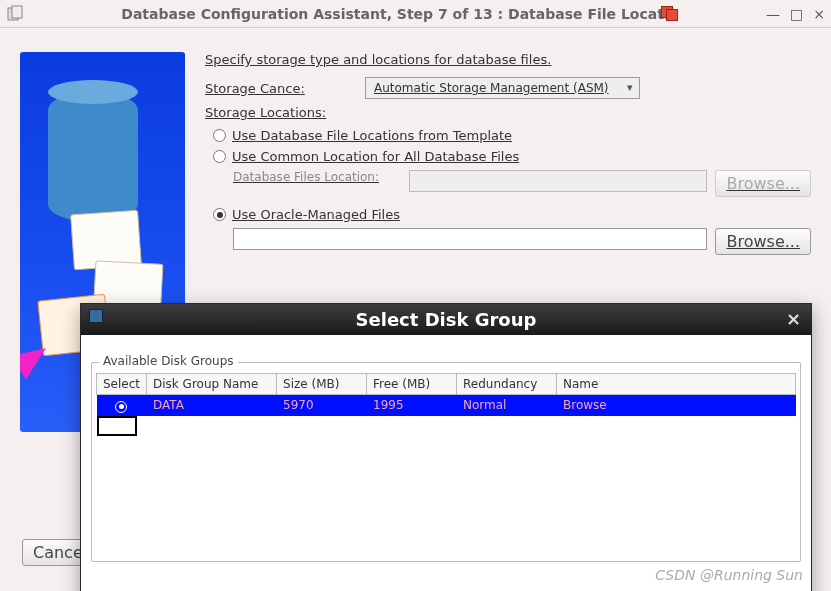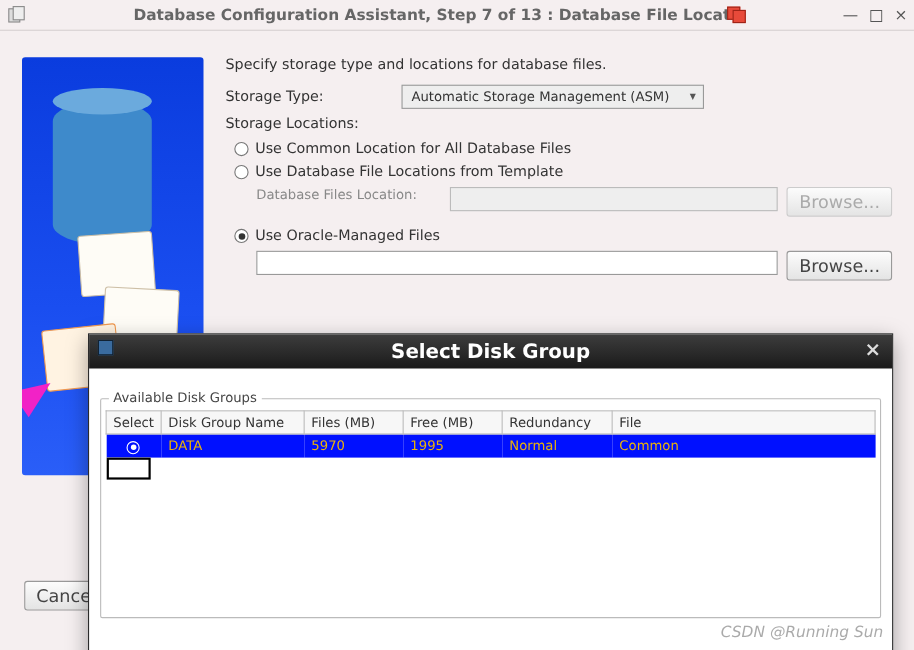--- a/index.html
+++ b/index.html
@@ -15,53 +15,53 @@
 .sidebar-img { width: 165px; flex-shrink: 0; }
 .sidebar-img .art { width: 165px; height: 380px; background: linear-gradient(180deg,#0a3cde 0%,#1a4ef0 60%,#2a5ef8 100%); border-radius: 3px; position: relative; overflow: hidden; }
 .art .cyl { position: absolute; left: 28px; top: 40px; width: 90px; height: 130px; background: #3e8acb; border-radius: 45px/18px; }
 .art .cyl::before { content:""; position:absolute; top:-12px; left:0; right:0; height:24px; background:#6baadd; border-radius:50%; }
 .art .doc { position:absolute; width:68px; height:56px; background:#fefcf6; border:1px solid #cdbfa6; border-radius:3px; }
 .art .doc.d1 { left:52px; top:160px; transform:rotate(-4deg); }
 .art .doc.d2 { left:74px; top:210px; transform:rotate(3deg); }
 .art .doc.d3 { left:20px; top:245px; transform:rotate(-6deg); border-color:#f0984f; background:#fff3e2; }
 .art .arrow { position:absolute; left:-5px; bottom:60px; width:0; height:0; border-left:34px solid #f122c6; border-top:14px solid transparent; border-bottom:14px solid transparent; transform:rotate(-35deg); }
 
-.form { flex:1; color:#333; font-size:13px; }
+.form { flex:1; color:#333; font-size:13px;text-decoration:underline; }
 .instr { margin-bottom:10px; }
 .row { display:flex; align-items:center; margin-bottom:6px; }
 .row .lbl { width:160px; }
 .select { border:1px solid #999; background:#eee; padding:3px 30px 3px 8px; position:relative; font-size:12px; min-width:260px; }
 .select::after { content:"▾"; position:absolute; right:6px; top:3px; color:#555; font-size:11px; }
 .section-lbl { margin:6px 0 8px 0; }
 .radio-row { display:flex; align-items:center; gap:6px; margin:6px 0 6px 8px; }
 .radio { width:13px; height:13px; border-radius:50%; border:1px solid #777; background:#fff; display:inline-flex; align-items:center; justify-content:center; }
 .radio.checked::after { content:""; width:6px; height:6px; border-radius:50%; background:#333; }
 .sub-row { display:flex; align-items:flex-start; gap:8px; margin:4px 0 10px 28px; }
 .sub-row .sublbl { width:168px; color:#888; font-size:12px; }
 .sub-row.enabled .sublbl { color:#333; }
 .txt { flex:1; border:1px solid #999; height:22px; background:#fff; padding:2px 6px; font-size:12px; }
 .txt.disabled { background:#eee; border-color:#bbb; }
 .btn { border:1px solid #999; background:linear-gradient(#fcfcfc,#e4e4e4); padding:3px 10px; font-size:16px; color:#444; border-radius:3px; cursor:pointer; }
 .btn.disabled { color:#aaa; border-color:#ccc; }
 
-.footer { position:absolute; left:22px; bottom:36px; display:flex; gap:10px; }
+.footer { position:absolute; left:22px; bottom:25px; display:flex; gap:10px; }
 
 
 .dialog { position:absolute; left:80px; top:303px; width:732px; background:#fff; border:1px solid #2b2b2b; box-shadow:0 6px 18px rgba(0,0,0,0.35); }
 .dlg-title { background:linear-gradient(#3d3d3d,#1a1a1a); color:#fff; font-weight:bold; font-size:18px; text-align:center; padding:5px 0; position:relative; }
 .dlg-title .dlg-icon { position:absolute; left:8px; top:5px; width:14px; height:14px; background:#3a6b9e; border:1px solid #123; }
 .dlg-title .dlg-close { position:absolute; right:10px; top:4px; color:#ddd; font-weight:bold; cursor:pointer; }
 .dlg-body { padding:8px 10px 120px 10px; }
 .fieldset-lbl { color:#444; font-size:12px; background:#fff; position:relative; top:7px; left:8px; padding:0 4px; display:inline-block; }
 .fieldset { border:1px solid #bbb; border-radius:2px; padding:10px 4px 4px 4px; min-height:200px; }
 
 .tbl { width:100%; border-collapse:collapse; font-size:12px; }
 .tbl th { text-align:left; font-weight:normal; color:#333; border:1px solid #bbb; background:#f7f7f7; padding:3px 6px;margin-left:26px; }
 .tbl td { padding:3px 6px; border-right:1px solid transparent; }
-.tbl tr.sel td { background:#0010ff; color:#eab308; }
+.tbl tr.sel td { background:#0010ff; color:#fca5a5; }
 .sel-radio { width:12px; height:12px; border-radius:50%; border:1px solid #fff; display:inline-flex; align-items:center; justify-content:center; }
 .sel-radio::after { content:""; width:5px; height:5px; border-radius:50%; background:#fff; }
 .empty-cell { width:40px; height:20px; border:2px solid #000; background:#fff; margin-top:0; }
 
 .watermark { position:absolute; right:28px; bottom:8px; color:rgba(100,100,100,0.55); font-size:14px; font-style:italic; }
 
 .overlap-icon { position:absolute; right:150px; top:6px; width:20px; height:16px; }
 .overlap-icon .sq { position:absolute; width:12px; height:12px; background:#e84a3a; border:1px solid #9e2417; }
 .overlap-icon .sq.a { left:0; top:0; }
 .overlap-icon .sq.b { left:5px; top:3px; }
@@ -96,36 +96,36 @@
       <div class="doc d2"></div>
       <div class="doc d3"></div>
       <div class="arrow"></div>
     </div>
   </div>
 
   <div class="form">
     <div class="instr">Specify storage type and locations for database files.</div>
 
     <div class="row">
-      <div class="lbl">Storage Type:</div>
+      <div class="lbl">Storage Cance:</div>
       <div class="select">
         <span>Automatic Storage Management (ASM)</span>
       </div>
     </div>
 
     <div class="section-lbl">Storage Locations:</div>
 
     <div class="radio-row">
       <span class="radio"></span>
-      <span>Use Common Location for All Database Files</span>
+      <span>Use Database File Locations from Template</span>
     </div>
 
     <div class="radio-row">
       <span class="radio"></span>
-      <span>Use Database File Locations from Template</span>
+      <span>Use Common Location for All Database Files</span>
     </div>
     <div class="sub-row">
       <div class="sublbl">Database Files Location:</div>
       <input class="txt disabled" disabled="" value="" style="">
       <button class="btn disabled">Browse...</button>
     </div>
 
     <div class="radio-row">
       <span class="radio checked"></span>
       <span>Use Oracle-Managed Files</span>
@@ -148,34 +148,34 @@
     <span class="dlg-close">×</span>
   </div>
   <div class="dlg-body">
     <span class="fieldset-lbl">Available Disk Groups</span>
     <div class="fieldset">
       <table class="tbl">
         <thead>
           <tr>
             <th style="width:46px">Select</th>
             <th style="width:130px">Disk Group Name</th>
-            <th style="width:90px">Files (MB)</th>
+            <th style="width:90px">Size (MB)</th>
             <th style="width:90px">Free (MB)</th>
             <th style="width:100px">Redundancy</th>
-            <th>File</th>
+            <th>Name</th>
           </tr>
         </thead>
         <tbody>
           <tr class="sel">
             <td style="text-align:center"><span class="sel-radio"></span></td>
             <td>DATA</td>
             <td>5970</td>
             <td>1995</td>
             <td>Normal</td>
-            <td>Common</td>
+            <td>Browse</td>
           </tr>
           <tr>
             <td colspan="6" style="padding:0">
                 <div class="empty-cell"></div>
               </td>
           </tr>
         </tbody>
       </table>
     </div>
   </div>

